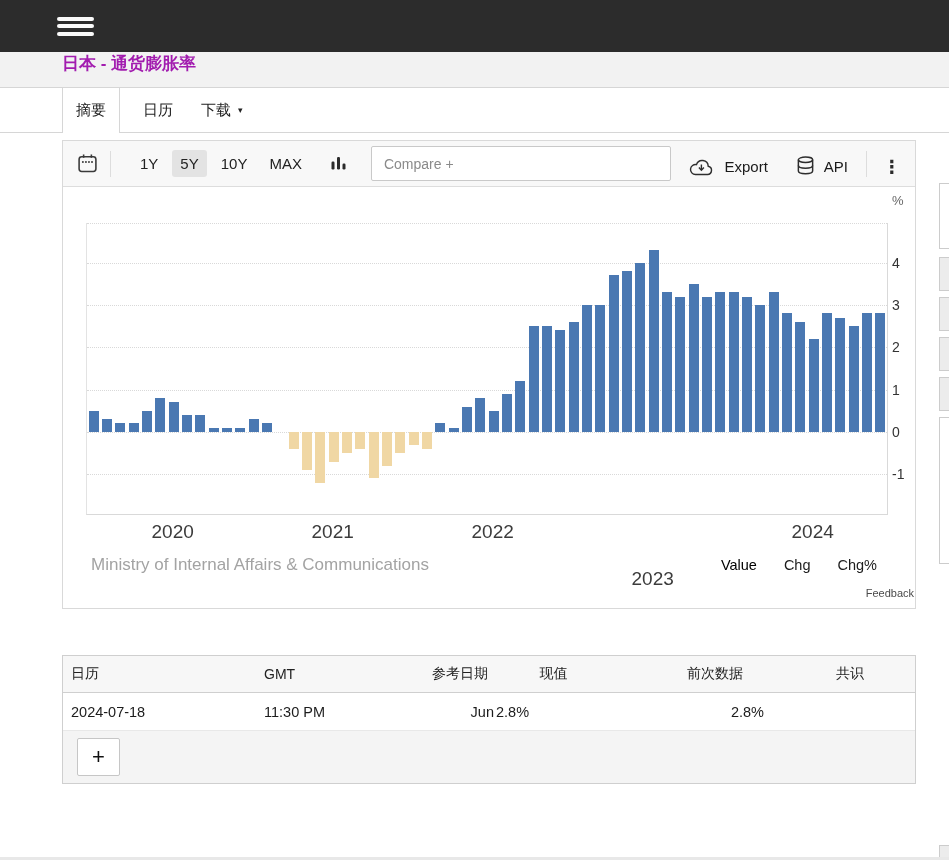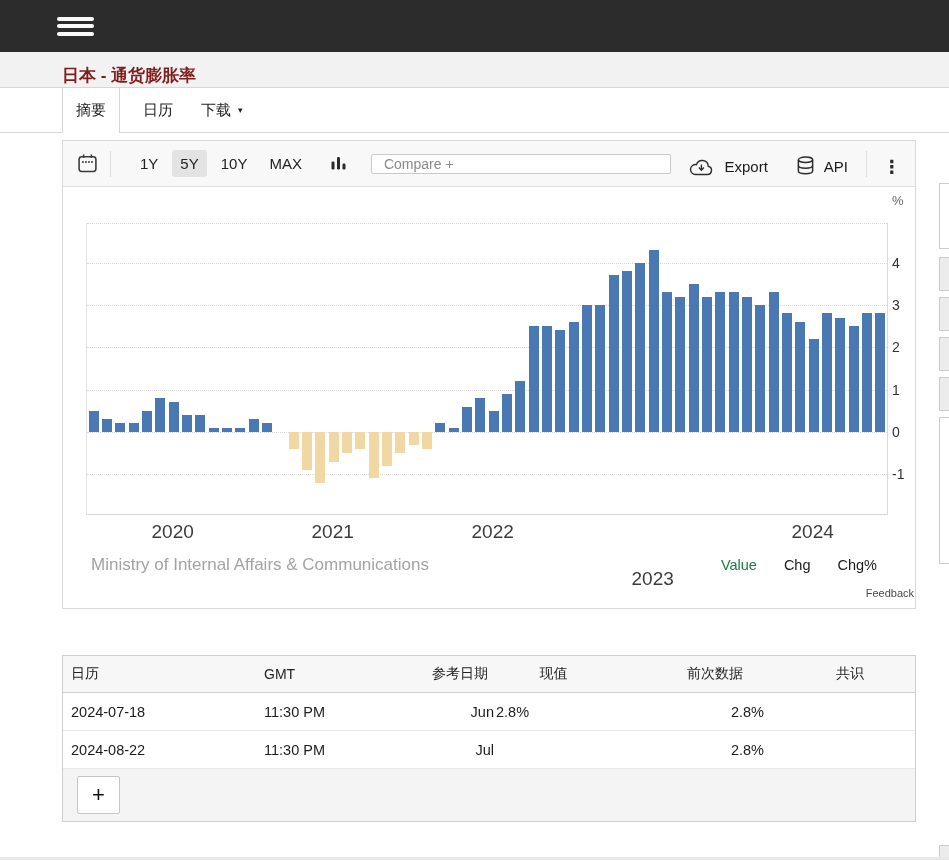--- a/index.html
+++ b/index.html
@@ -10,40 +10,40 @@
   }
   
   .topbar{height:52px;background:#2c2c2c;display:flex;align-items:center}
   .hamburger{margin-left:57px;width:37px;cursor:pointer}
   .hamburger .hl{height:4px;background:#fafafa;border-radius:2px;margin:3.5px 0}
   .logo{margin-left:18px;font-weight:bold;font-size:16px;letter-spacing:.4px;line-height:16px}
   .logo .l1{color:#ffffff}
   .logo .l2{color:#7f7f7f}
   
   .titlebar{height:35px;background:#f2f2f2;border-bottom:1px solid #d6d6d6;
-    display:flex;align-items:flex-end;padding-left:62px;font-size:17px;font-weight:bold;color:#7f1d1d}
+    display:flex;align-items:flex-start;padding-left:62px;font-size:17px;font-weight:bold;color:#a21caf}
   
   .tabrow{height:44px;border-bottom:1px solid #d6d6d6;display:flex;align-items:stretch;background:#fff}
   .tab{display:flex;align-items:center;font-size:15px;color:#222;padding:0 11px;cursor:pointer}
   .tab.active{margin-left:62px;border-left:1px solid #d6d6d6;border-right:1px solid #d6d6d6;
     height:45px;background:#fff;z-index:2;padding:0 13px}
   .tab .caret{font-family:"DejaVu Sans",sans-serif;font-size:9px;margin-left:7px;color:#222;line-height:1}
   
   .main{padding-left:62px}
   .panel{margin-top:7px;width:852px;border:1px solid #d9d9d9;background:#fff}
   
   .toolbar{height:45px;background:#f8f8f8;border-bottom:1px solid #ddd;
     display:flex;align-items:center;padding:0 14px}
   .iconbtn{display:flex;align-items:center;cursor:pointer}
   .tb-sep{width:1px;height:26px;background:#ddd;margin:0 12px}
   .ranges{display:flex;align-items:center;margin-left:6px}
   .rangebtn{font-size:15px;color:#222;padding:5px 8px;border-radius:3px;margin:0 3px;cursor:pointer}
   .rangebtn.active{background:#e3e3e3}
   .charticon{margin-left:18px}
-  .compare{box-sizing:border-box;width:300px;height:20px;border:1px solid #c9c9c9;border-radius:2px;
+  .compare{box-sizing:border-box;width:300px;height:35px;border:1px solid #c9c9c9;border-radius:2px;
     margin-left:24px;padding:8px 12px;font-size:14px;color:#444;background:#fff;outline:none}
   .compare::placeholder{color:#8a8a8a}
   .tool-right{margin-left:auto;display:flex;align-items:flex-end}
   .toolbtn{display:flex;align-items:center;font-size:15px;color:#1a1a1a;cursor:pointer}
   .toolbtn svg{margin-right:9px}
   .apibtn{margin-left:28px}
   .dots{font-family:"DejaVu Sans",sans-serif;font-size:18px;font-weight:bold;color:#2b2b2b;cursor:pointer;margin-left:2px}
   
   .chart-region{position:relative;height:354px}
   .plot{position:absolute;left:23px;top:36px;width:800px;height:291px;
@@ -51,21 +51,21 @@
   .gridline{position:absolute;left:0;right:0;height:0;border-top:1px dotted #d9d9d9}
   .bar{position:absolute}
   .ylab{position:absolute;left:829px;font-size:14px;color:#333;line-height:20px}
   .pct{position:absolute;left:829px;top:6px;font-size:13px;color:#666}
   .xlab{position:absolute;top:334px;font-size:19px;color:#3c3c3c;transform:translateX(-50%)}
   
   .source-row{display:flex;align-items:center;margin-top:12px;padding:0 38px 0 28px;height:24px}
   .source{font-size:17px;color:#a3a3a3}
   .series-links{margin-left:auto;display:flex;gap:27px;font-size:14.5px}
   .slink{color:#1c1c1c;cursor:pointer}
-  .slink.active{color:#15803d}
+  .slink.active{color:#000000}
   .feedback-row{text-align:right;font-size:11px;color:#4a4a4a;margin-top:10px;padding:0 1px 9px 0}
   .feedback{cursor:pointer}
   
   .cal-panel{margin-top:46px;width:852px;border:1px solid #cfcfcf;background:#fff}
   table.cal{width:100%;border-collapse:collapse;table-layout:fixed}
   .cal th{height:34px;background:#f7f7f7;border-bottom:1px solid #cfcfcf;
     font-weight:normal;font-size:14px;color:#222}
   .cal td{height:35px;border-bottom:1px solid #e8e8e8;font-size:14.5px;color:#1c1c1c;background:#fff}
   .c0{text-align:left;padding-left:8px}
   .c1{text-align:left;padding-left:8px}
@@ -287,28 +287,20 @@
         </thead>
       <tbody id="cal-body">
           <tr>
             <td class="c0">2024-07-18</td>
             <td class="c1">11:30 PM</td>
             <td class="c2">Jun</td>
             <td class="c3">2.8%</td>
             <td class="c4">2.8%</td>
             <td class="c5"></td>
           </tr>
-          <tr>
-            <td class="c0">2024-08-22</td>
-            <td class="c1">11:30 PM</td>
-            <td class="c2">Jul</td>
-            <td class="c3"></td>
-            <td class="c4">2.8%</td>
-            <td class="c5"></td>
-          </tr>
         </tbody>
     </table>
     <div class="table-footer">
       <div class="addbtn">+</div>
     </div>
   </div>
 </div>
 
 <div class="edge" style="top:183px;height:64px"></div>
 <div class="edge gray" style="top:257px;height:32px"></div>

